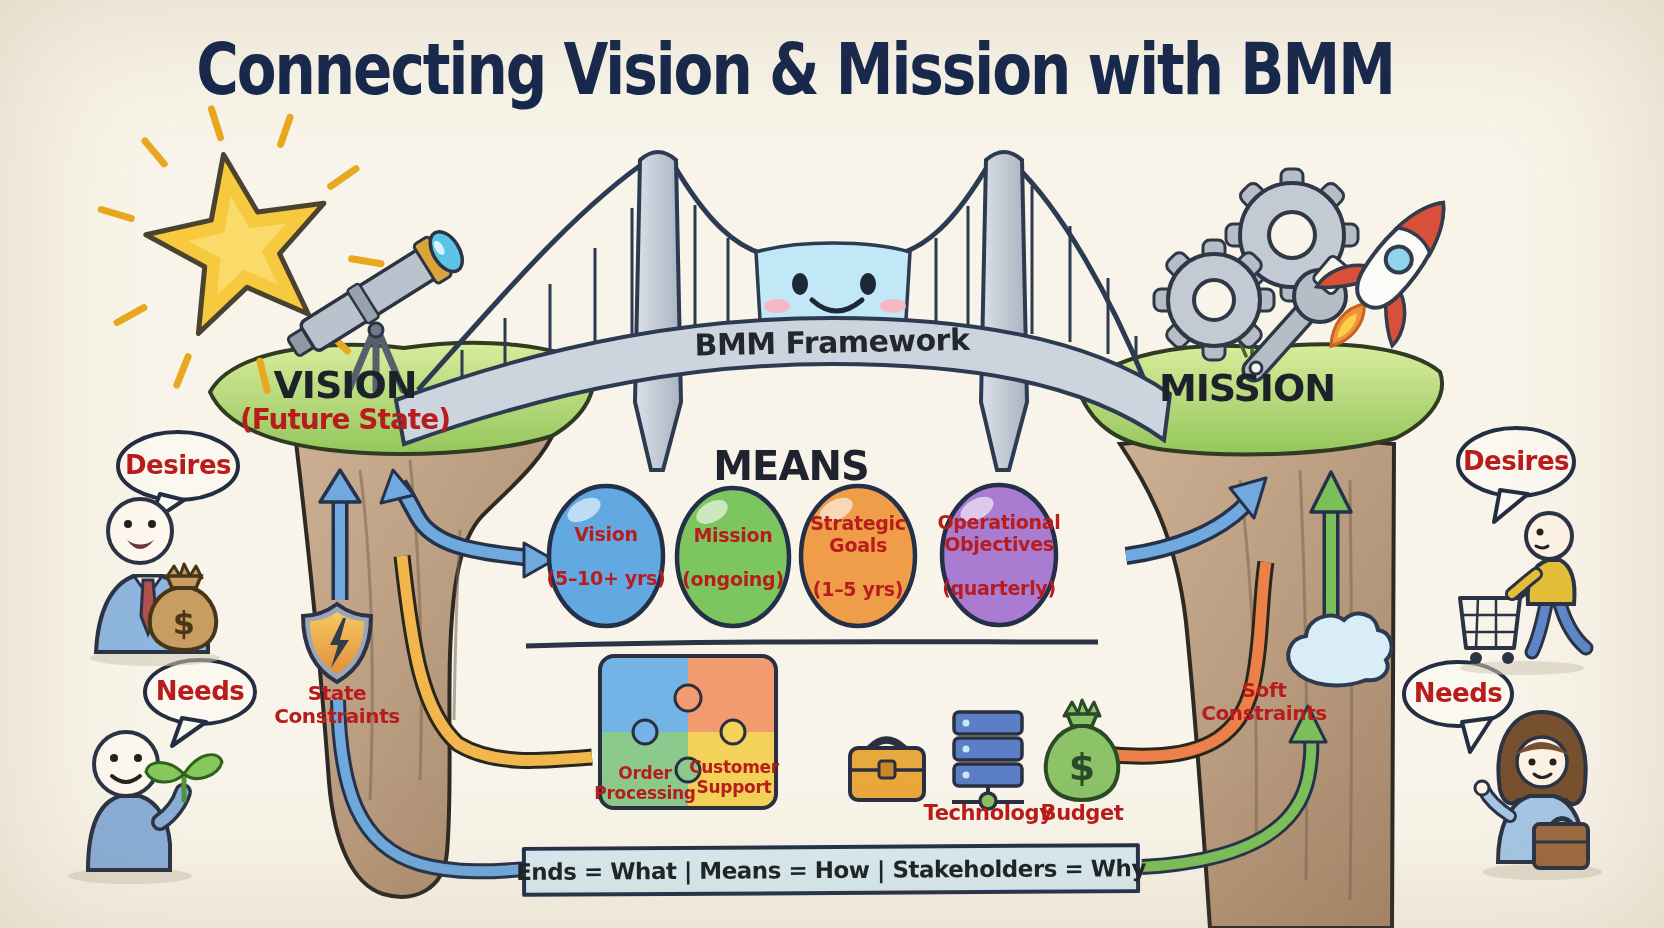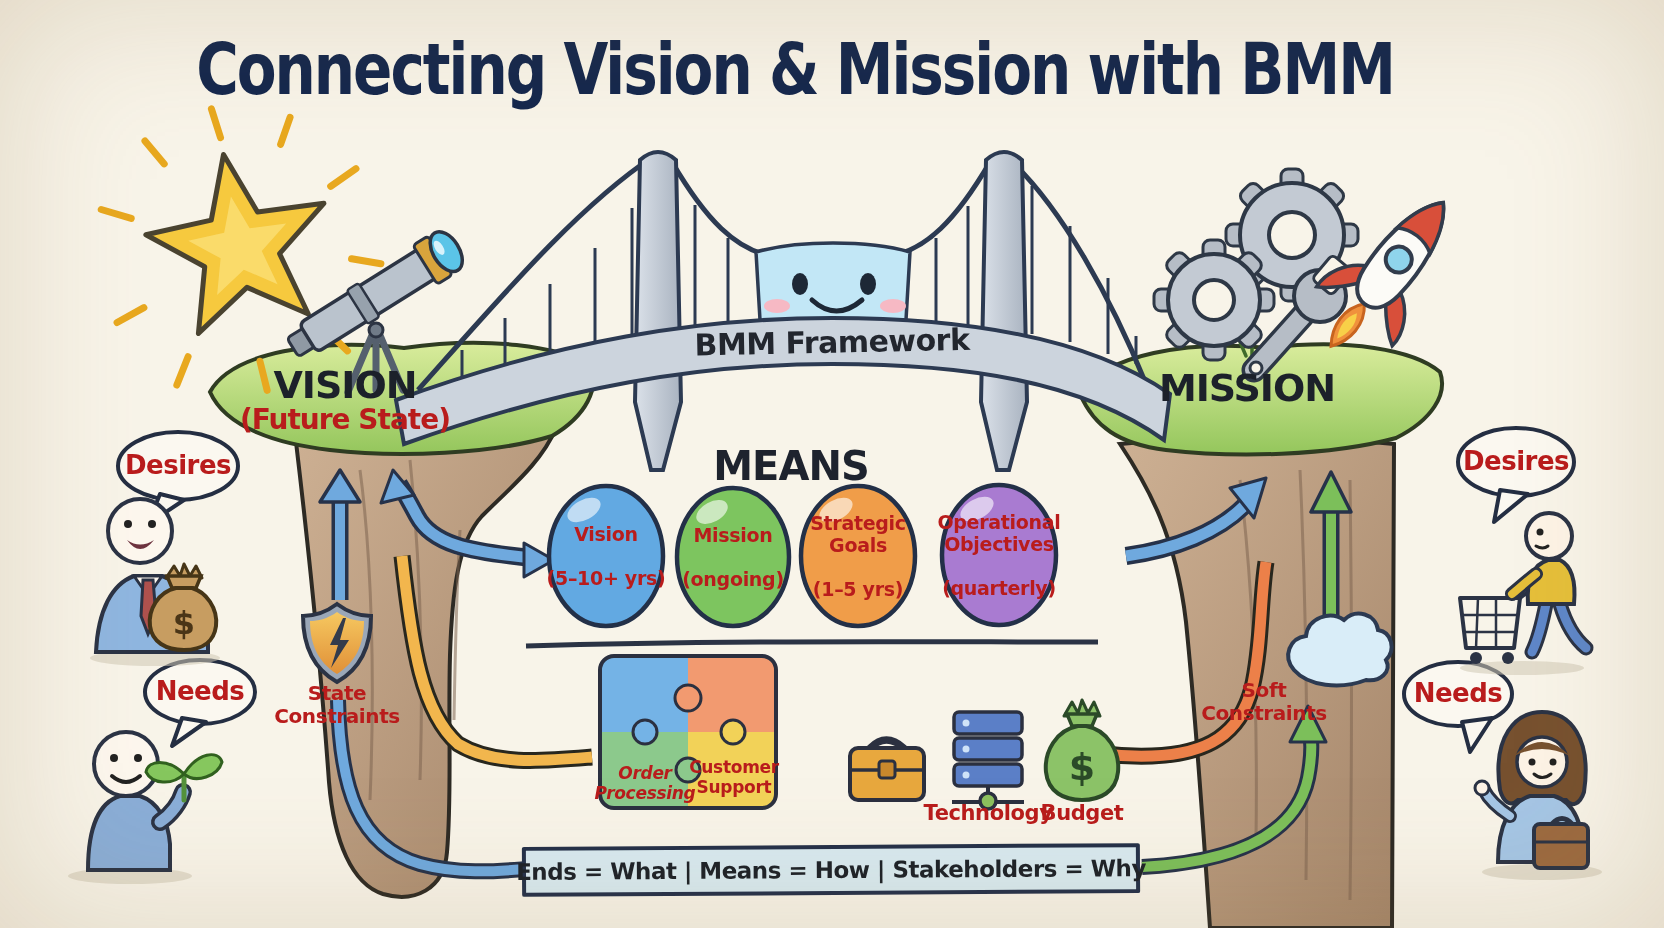--- a/index.html
+++ b/index.html
@@ -359,21 +359,21 @@
 Goals</div>
   <div>(1–5 yrs)</div>
 </div>
 <div class="txt circle-label" style="left:999px;top:555px;">
   <div>Operational
 Objectives</div>
   <div>(quarterly)</div>
 </div>
 
 
-<div class="txt puzzle-label" style="left:645px;top:784px;font-style:italic;">Order
+<div class="txt puzzle-label" style="left:645px;top:784px;">Order
 Processing</div>
 <div class="txt puzzle-label" style="left:734px;top:778px;">Customer
 Support</div>
 
 <div class="txt res-label" style="left:888px;top:813px;margin-top:43px;">People</div>
 <div class="txt res-label" style="left:988px;top:813px;">Technology</div>
 <div class="txt res-label" style="left:1082px;top:813px;">Budget</div>
 
 <div class="txt constraint-label" style="left:337px;top:705px;">State
 Constraints</div>

